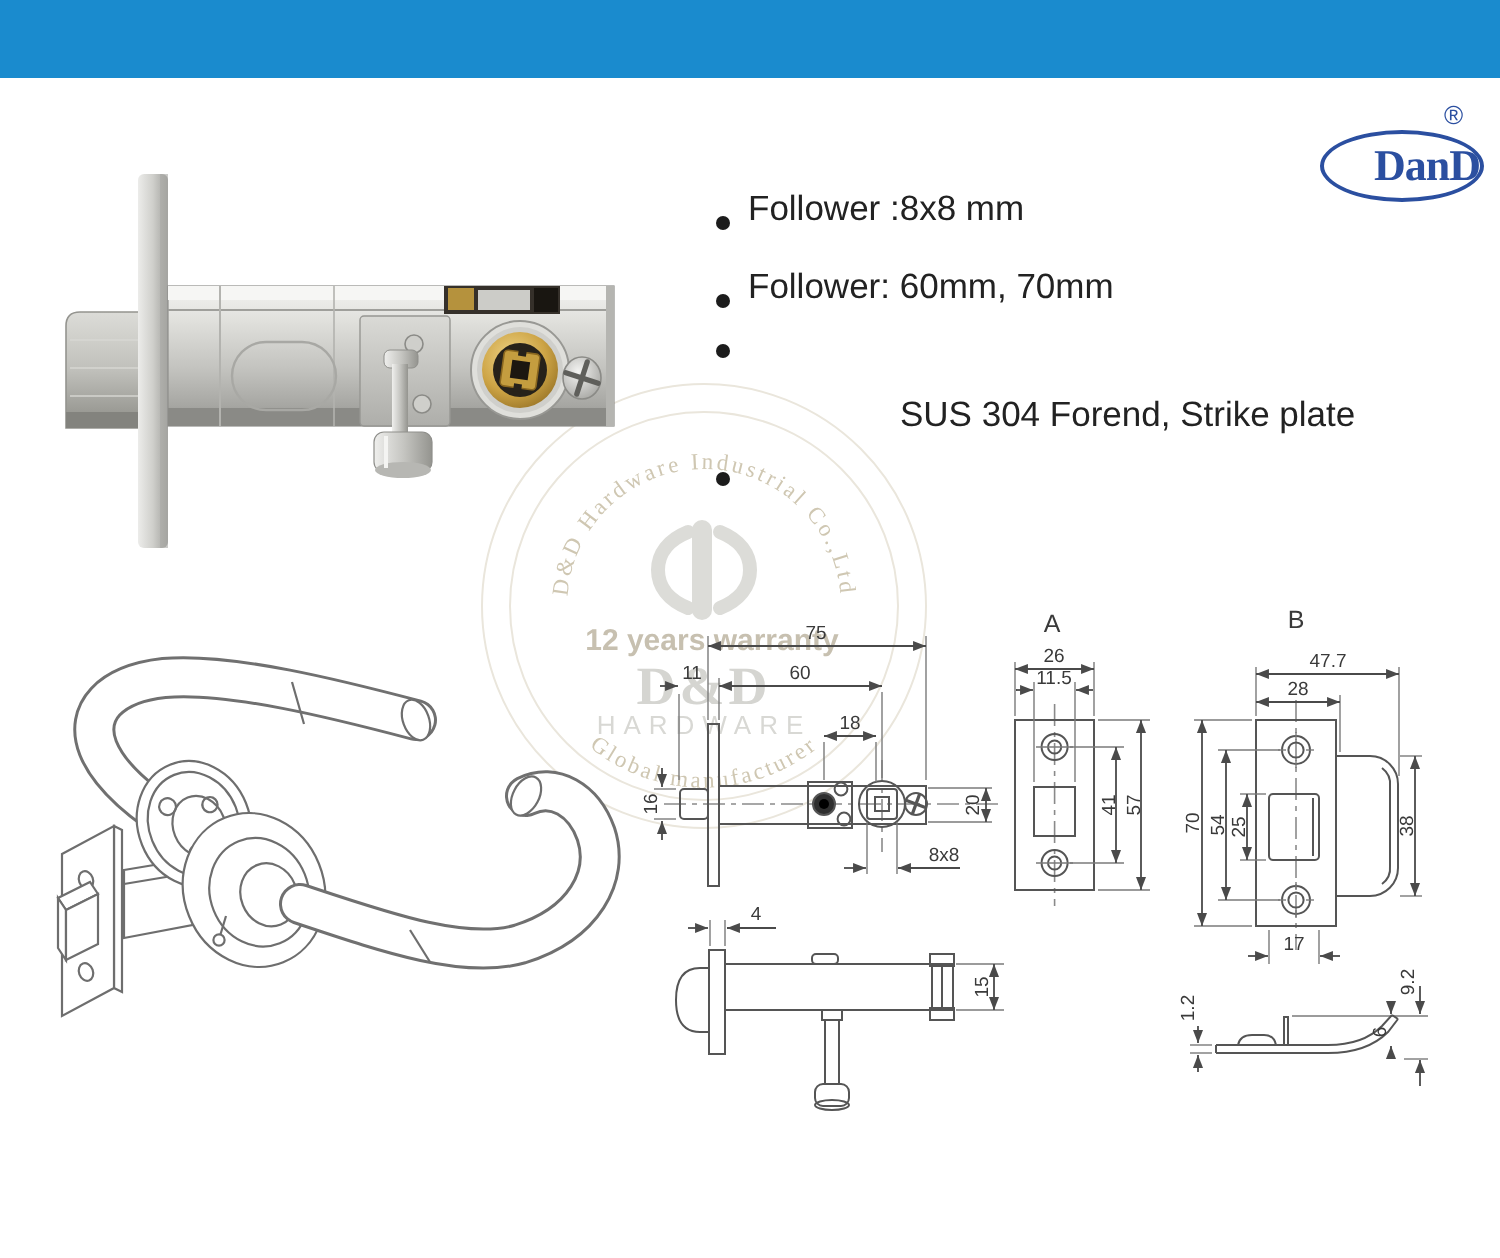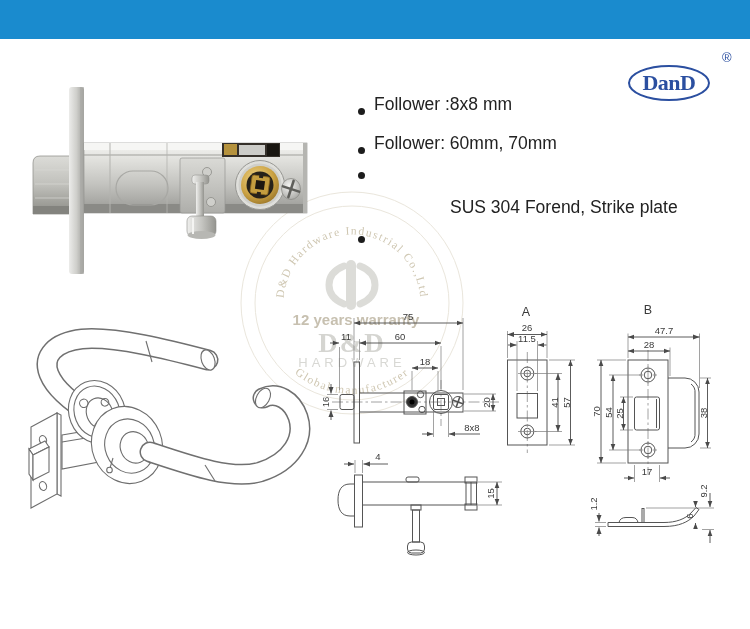--- a/index.html
+++ b/index.html
@@ -3,23 +3,23 @@
 <meta charset="utf-8">
 <style>
   html,body{margin:0;padding:0;background:#fff;}
   #page{position:relative;width:750px;height:629px;background:#fff;overflow:hidden;
         font-family:"Liberation Sans",sans-serif;}
   
   #banner{position:absolute;left:0;top:0;width:750px;height:39px;background:#1a8bce;}
   #banner .title{position:absolute;left:12px;top:16px;color:#fff;font-size:19px;
         font-weight:bold;letter-spacing:1px;margin-top:22px;}
   
-  #logo{position:absolute;left:628px;top:65px;width:82px;height:36px;
+  #logo{position:absolute;left:660px;top:65px;width:82px;height:36px;
         border:2.5px solid #2b4fa0;border-radius:50%;display:flex;align-items:center;
-        justify-content:center;box-sizing:border-box;}
+        justify-content:flex-end;box-sizing:border-box;}
   #logo .brand{font-family:"Liberation Serif",serif;font-weight:bold;font-size:22px;
         color:#2b4fa0;letter-spacing:-0.5px;}
   #regmark{position:absolute;left:722px;top:50px;font-size:13px;color:#2b4fa0;}
   
   #specs{position:absolute;left:358px;top:94px;width:388px;list-style:none;margin:0;padding:0;}
   #specs li{font-size:17.5px;color:#222;margin-bottom:18px;white-space:nowrap;display:flex;
         align-items:flex-end;}
   #specs li .dot{width:7px;height:7px;border-radius:50%;background:#1c1c1c;margin-right:9px;
         flex:0 0 auto;}
   #specs li.indent{padding-left:92px;}

